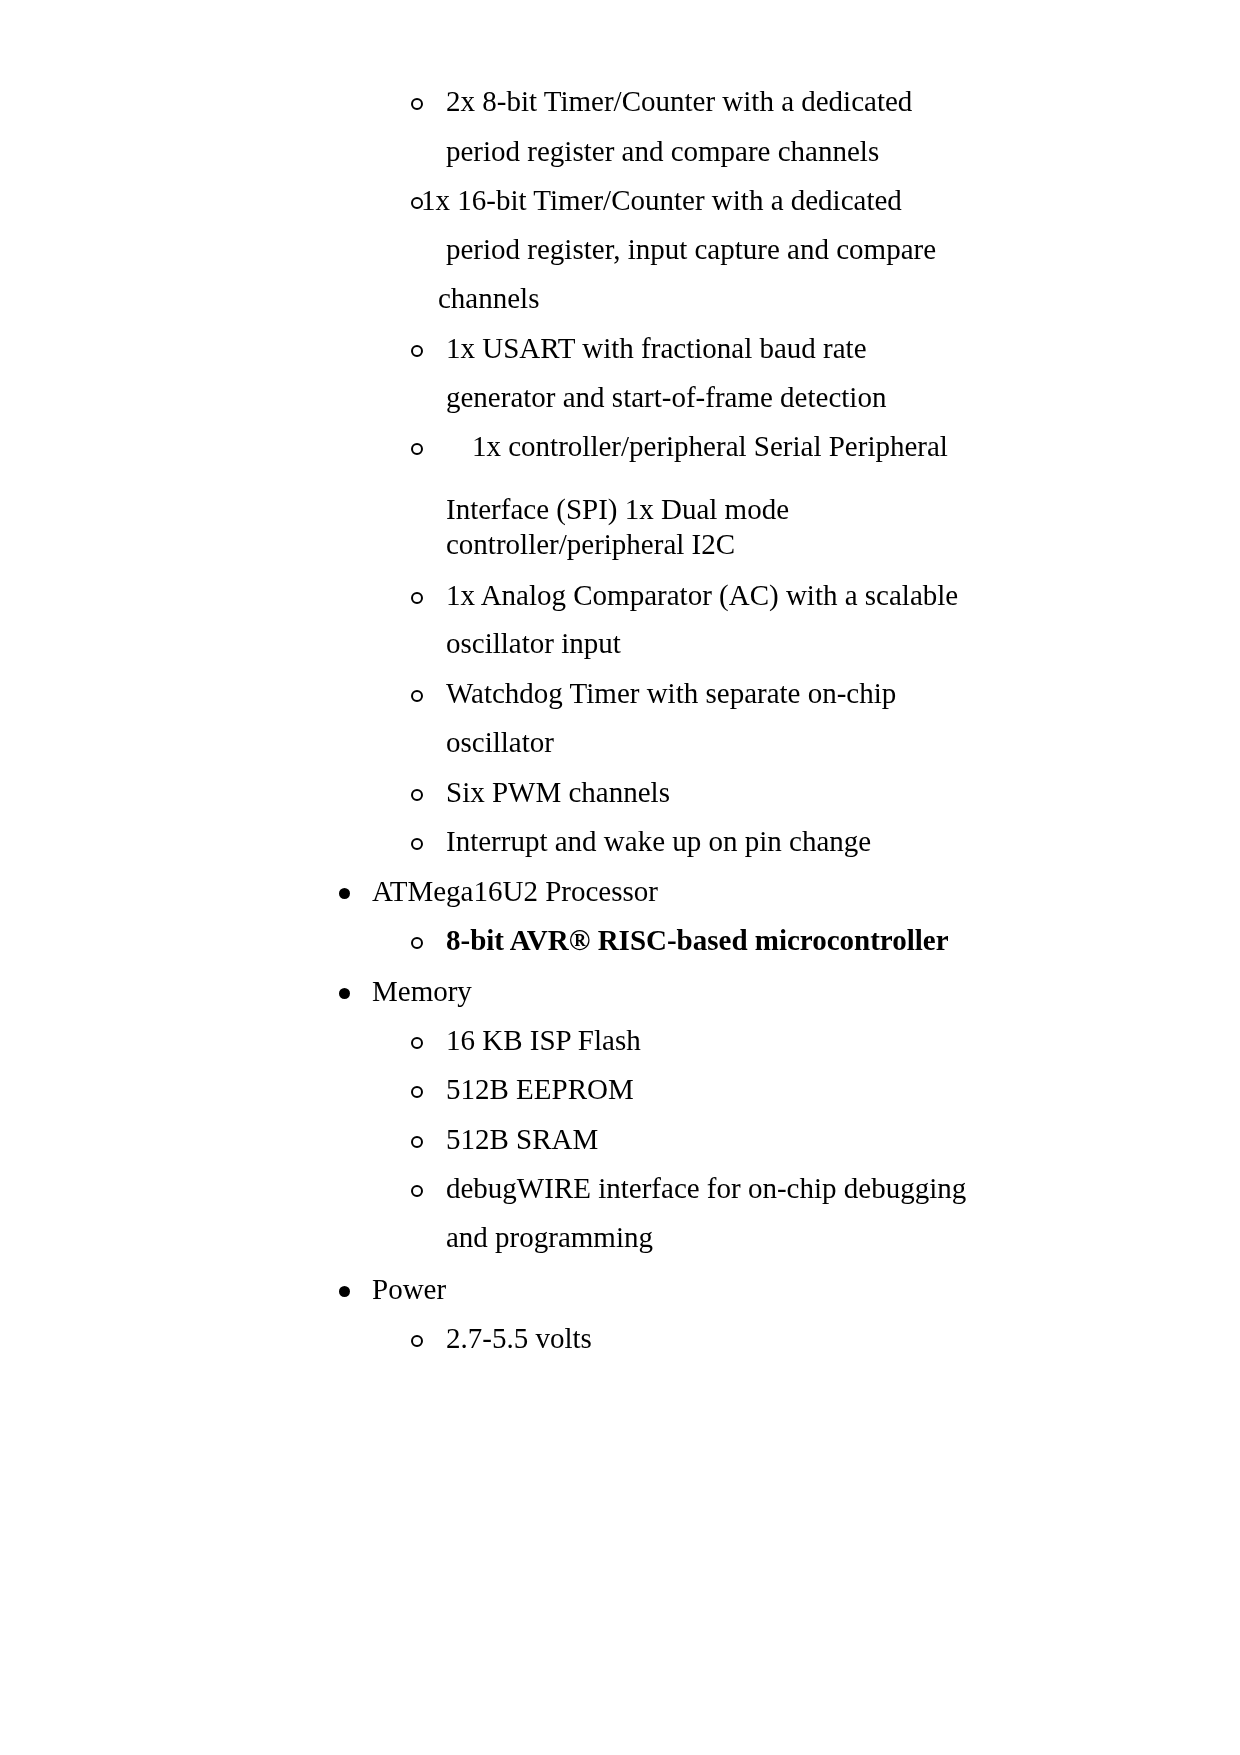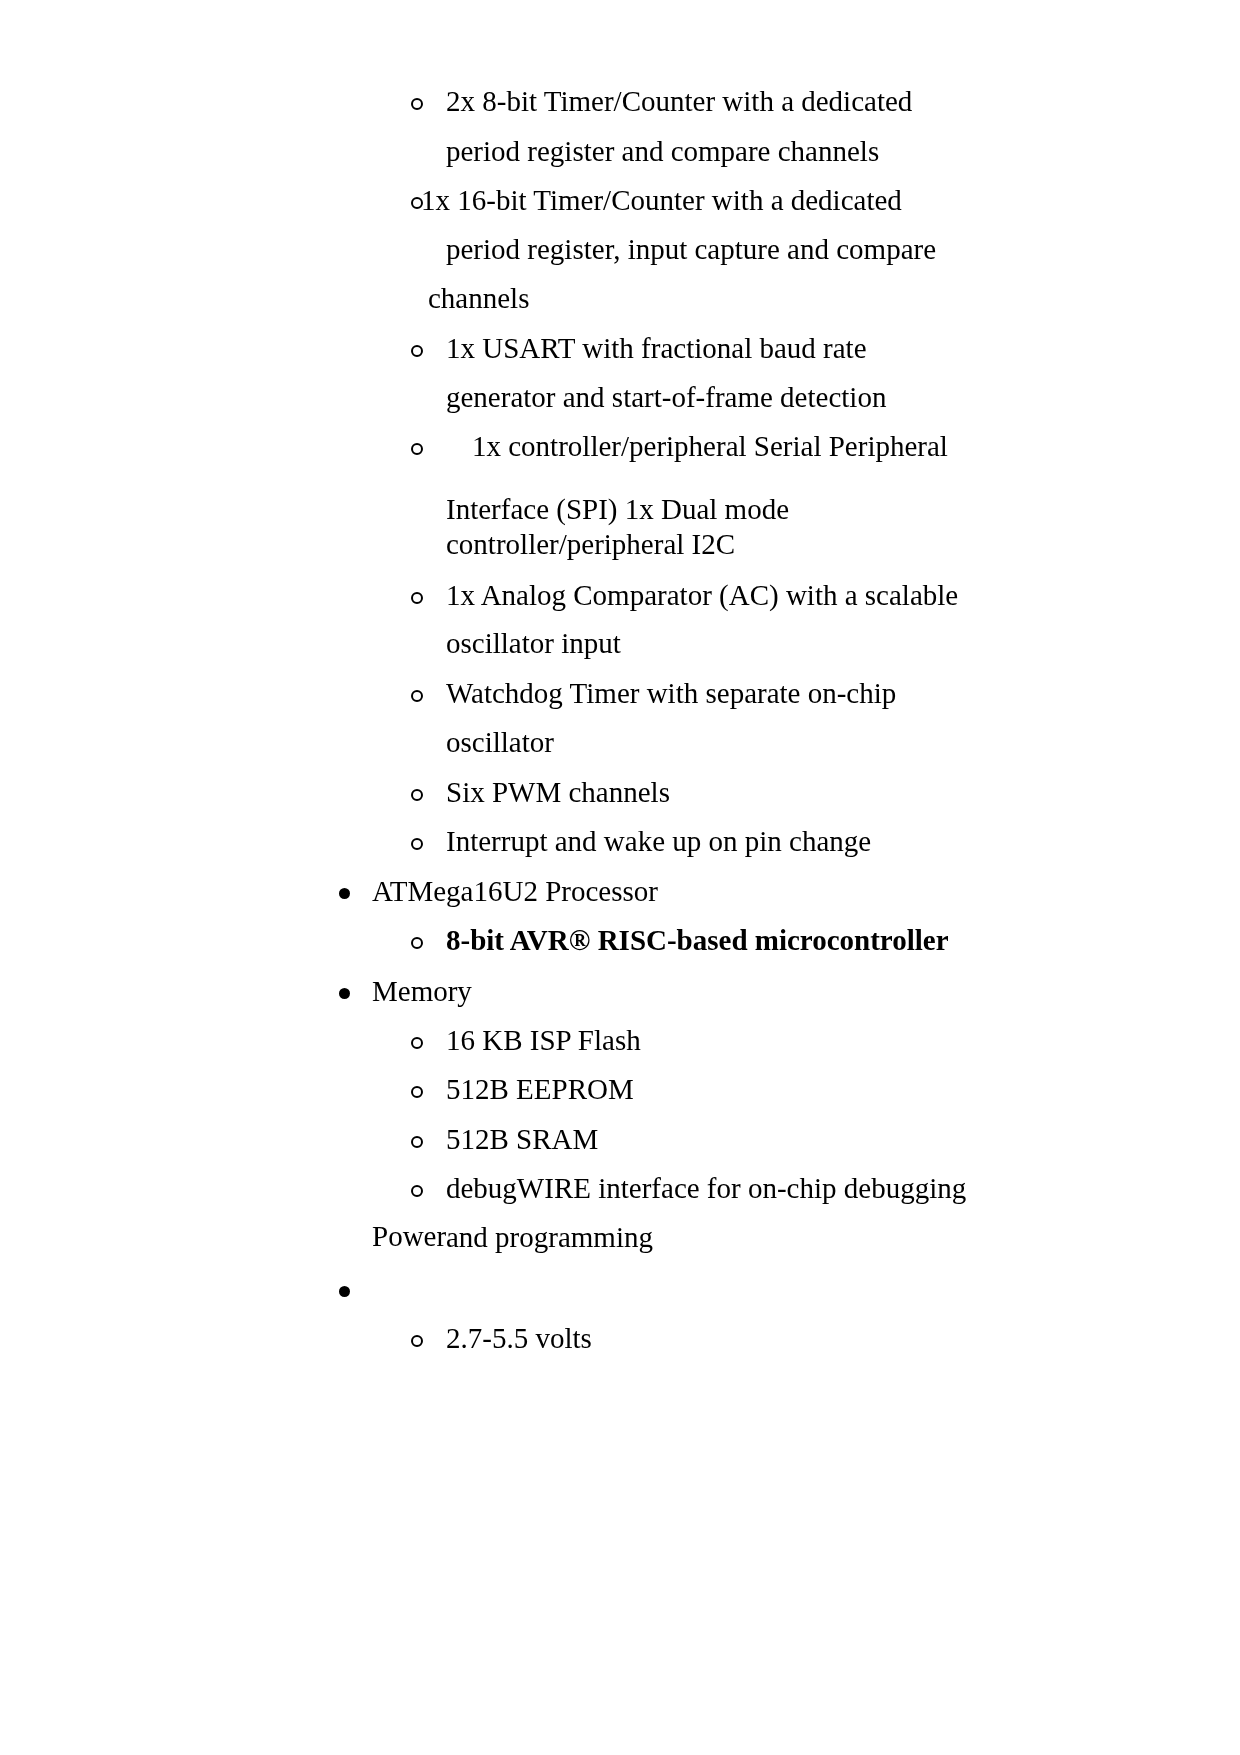--- a/index.html
+++ b/index.html
@@ -56,21 +56,21 @@
 <div class="page">
   <div class="list">
 
     <span class="bullet-circle" style="left:411px;top:98px;"></span>
     <div class="line" style="left:446px;top:79px;">2x 8-bit Timer/Counter with a dedicated</div>
     <div class="line" style="left:446px;top:129px;">period register and compare channels</div>
 
     <span class="bullet-circle" style="left:411px;top:197px;"></span>
     <div class="line" style="left:421px;top:178px;">1x 16-bit Timer/Counter with a dedicated</div>
     <div class="line" style="left:446px;top:227px;">period register, input capture and compare</div>
-    <div class="line" style="left:428px;top:276px;text-align:right;">channels</div>
+    <div class="line" style="left:438px;top:276px;text-align:right;">channels</div>
 
     <span class="bullet-circle" style="left:411px;top:345px;"></span>
     <div class="line" style="left:446px;top:326px;">1x USART with fractional baud rate</div>
     <div class="line" style="left:446px;top:375px;">generator and start-of-frame detection</div>
 
     <span class="bullet-circle" style="left:411px;top:443px;"></span>
     <div class="line" style="left:446px;top:424px;margin-left:26px;">1x controller/peripheral Serial Peripheral</div>
     <div class="line" style="left:446px;top:487px;">Interface (SPI) 1x Dual mode</div>
     <div class="line" style="left:446px;top:522px;">controller/peripheral I2C</div>
 
@@ -104,19 +104,19 @@
     <div class="line" style="left:446px;top:1067px;">512B EEPROM</div>
 
     <span class="bullet-circle" style="left:411px;top:1136px;"></span>
     <div class="line" style="left:446px;top:1117px;">512B SRAM</div>
 
     <span class="bullet-circle" style="left:411px;top:1185px;"></span>
     <div class="line" style="left:446px;top:1166px;">debugWIRE interface for on-chip debugging</div>
     <div class="line" style="left:446px;top:1215px;">and programming</div>
 
     <span class="bullet-disc" style="left:339px;top:1286px;"></span>
-    <div class="line" style="left:372px;top:1214px;">Power</div>
+    <div class="line" style="left:372px;top:1267px;">Power</div>
 
     <span class="bullet-circle" style="left:411px;top:1335px;"></span>
     <div class="line" style="left:446px;top:1316px;">2.7-5.5 volts</div>
 
   </div>
 </div>
 
 </body></html>

